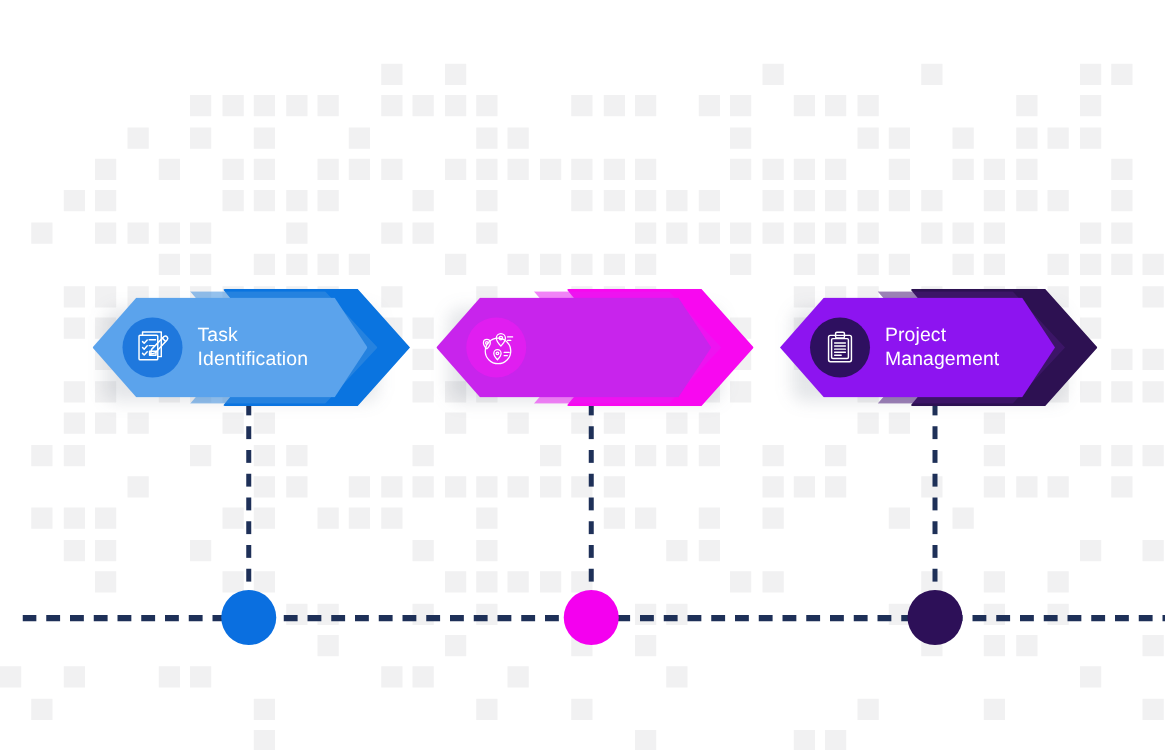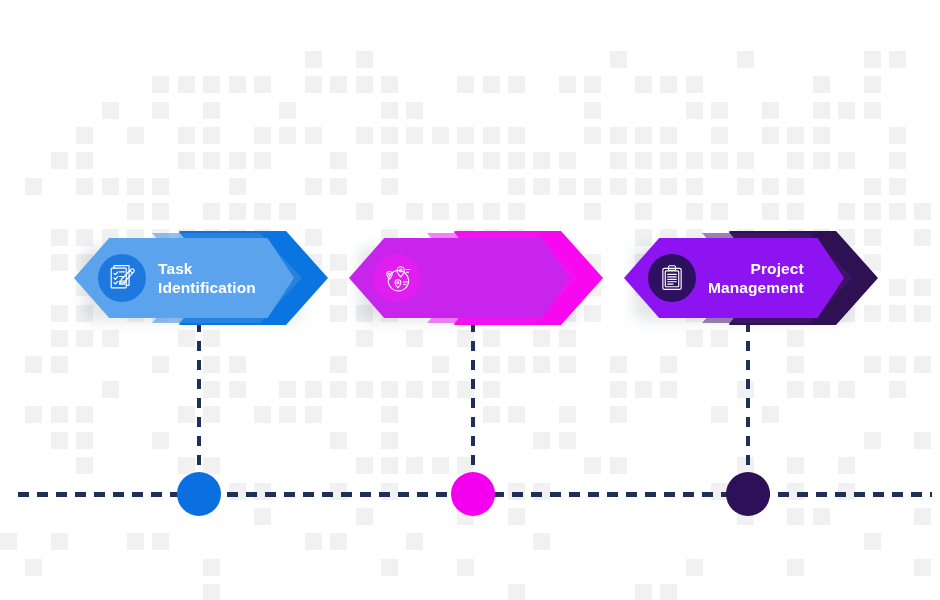--- a/index.html
+++ b/index.html
@@ -52,21 +52,21 @@
   .card-shadow{
     position:absolute;top:22px;left:24px;width:218px;height:74px;
     background:rgba(60,70,90,.14);filter:blur(7px);border-radius:10px;
   }
   .icon-badge{
     position:absolute;left:24px;top:16px;width:48px;height:48px;
     border-radius:50%;display:flex;align-items:center;justify-content:center;
   }
   .step-label{
     position:absolute;left:84px;top:50%;transform:translateY(-50%);
-    color:#ffffff;font-weight:bold;font-size:15.5px;line-height:19px;
+    color:#ffffff;font-weight:normal;font-size:15.5px;line-height:19px;
     letter-spacing:.1px;white-space:pre-line;
   }
   .icon-badge svg{display:block;}
 </style>
 </head>
 <body>
 
 <div id="stage">
 
   <div id="bg-pattern">
@@ -463,21 +463,21 @@
           <circle cx="8.2" cy="12.4" r="1.1"></circle>
           <path d="M17.5 18.4 a3.2 3.2 0 0 1 3.2 3.2 c0 2.3 -3.2 5.6 -3.2 5.6 s-3.2 -3.3 -3.2 -5.6 a3.2 3.2 0 0 1 3.2 -3.2 z"></path>
           <circle cx="17.5" cy="21.6" r="1.15"></circle>
           <path d="M26.4 7.2 h4.4 M26.4 10.2 h2.8"></path>
           <path d="M23.4 20.8 h4.4 M23.4 23.6 h2.8"></path>
         </svg>
       </div>
     </div>
   </div>
 
-  <div class="step" style="left:610px;top:225px;width:290px;height:105px;text-align:right;">
+  <div class="step" style="left:610px;top:225px;width:290px;height:105px;">
     <div class="card-shadow"></div>
     <div class="chev-back" style="background:#2d1152;"></div>
     <div class="chev-mid" style="background:#4a1a78;"></div>
     <div class="chev-front rounded" style="background:#8d14f0;">
       <div class="icon-badge" style="background:#2e1060;">
         <svg width="28" height="28" viewBox="0 0 30 30" fill="none" stroke="#ffffff" stroke-width="1.25" stroke-linecap="round" stroke-linejoin="round">
           <rect x="5.2" y="4.6" width="19.6" height="22.6" rx="1.6"></rect>
           <rect x="7.8" y="7.4" width="14.4" height="17" rx="1"></rect>
           <rect x="11.2" y="1.9" width="7.6" height="5" rx="1.2"></rect>
           <path d="M10.4 11.2 h9.2 M10.4 13.8 h9.2 M10.4 16.4 h9.2 M10.4 19 h9.2 M10.4 21.6 h5.6"></path>

